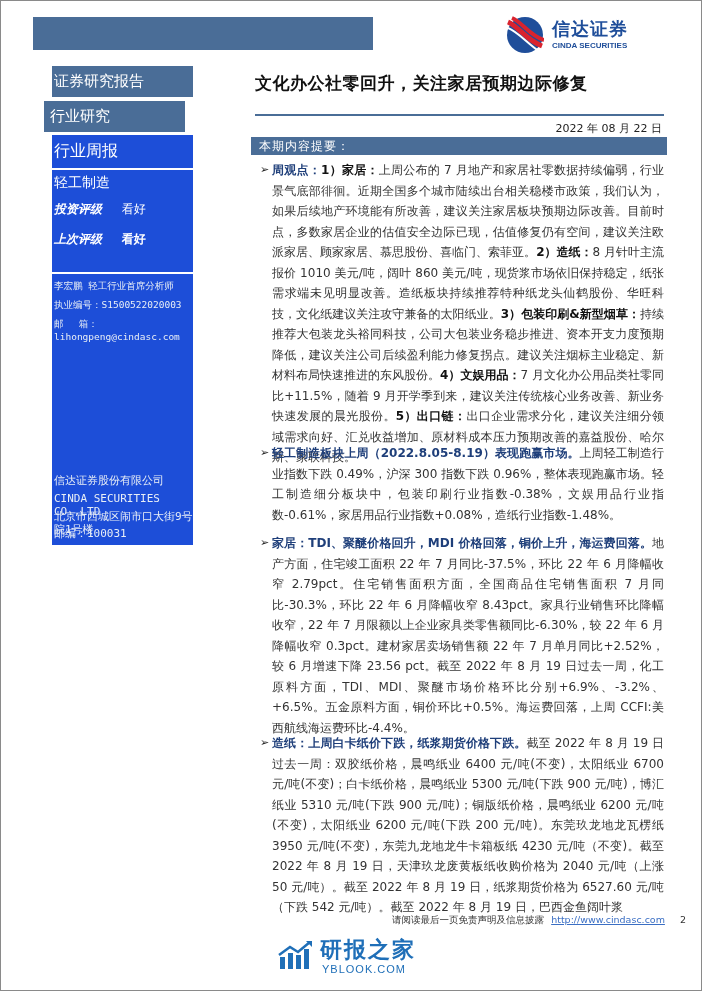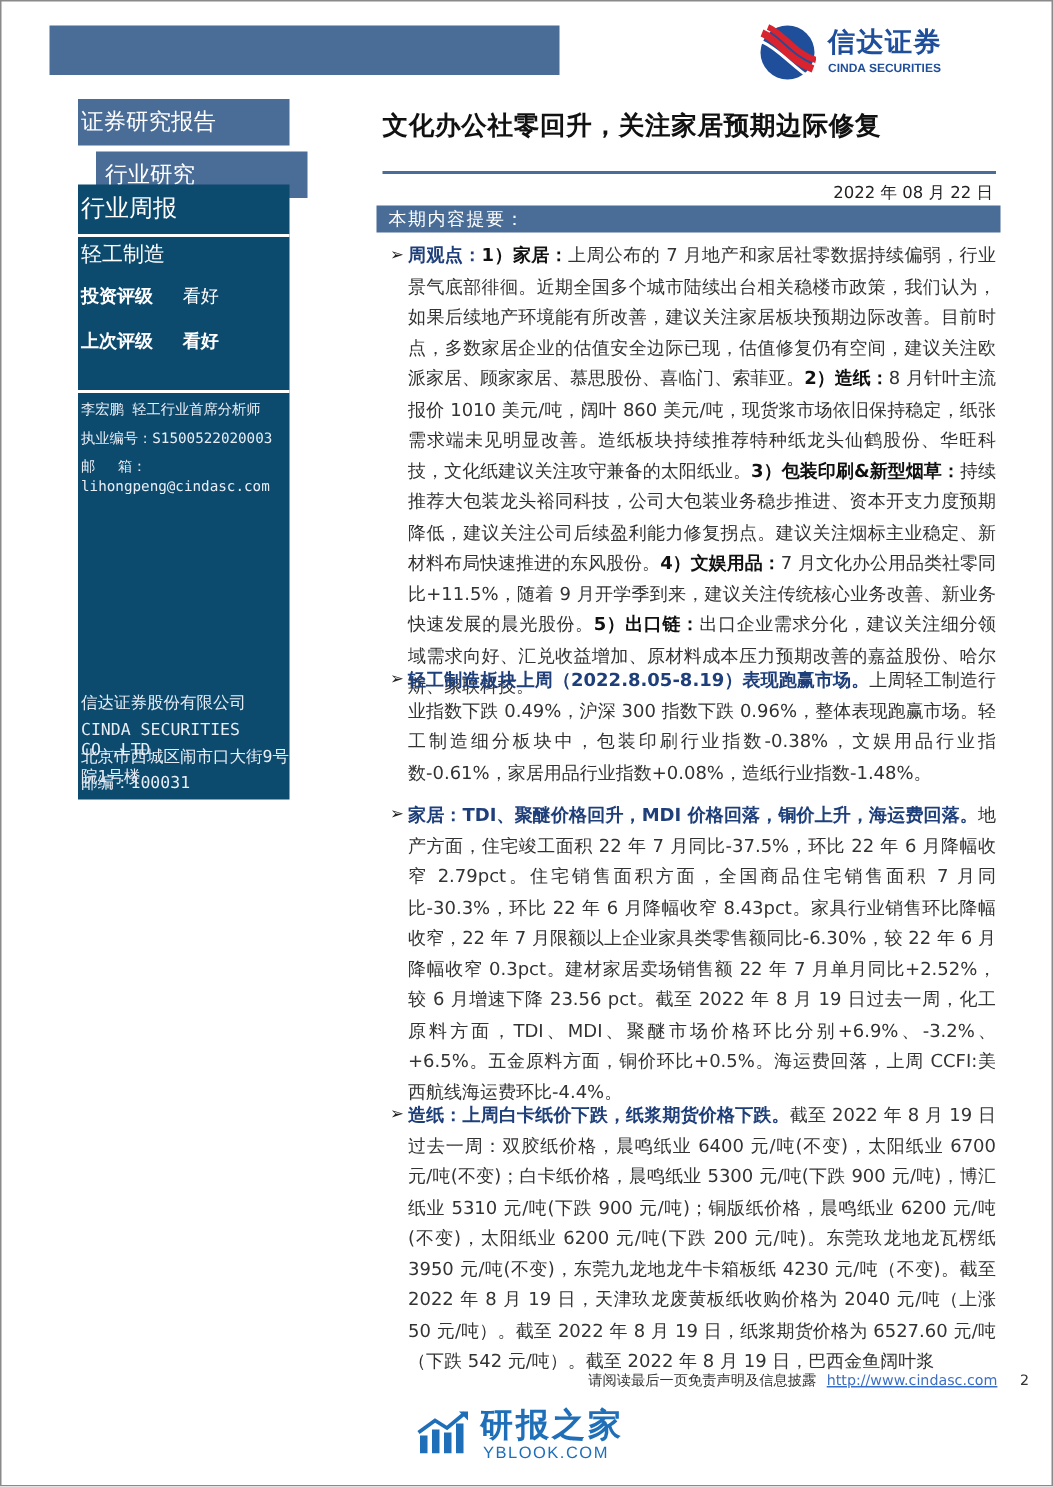--- a/index.html
+++ b/index.html
@@ -27,32 +27,32 @@
   }
   .logo-en {
     position: absolute; left: 46px; top: 25px; font-size: 8px; font-weight: bold;
     color: #1f4e9a; line-height: 10px; font-family: "Liberation Sans", sans-serif;
   }
   .side-top {
     position: absolute; left: 52px; top: 66px; width: 141px; height: 31px;
     background: #4a6d97; color: #fff; font-size: 15px; line-height: 31px; padding-left: 2px; box-sizing: border-box;
   }
   .side-top2 {
-    position: absolute; left: 64px; top: 101px; width: 141px; height: 31px;
+    position: absolute; left: 44px; top: 101px; width: 141px; height: 31px;
     background: #4a6d97; color: #fff; font-size: 15px; line-height: 31px; padding-left: 6px; box-sizing: border-box;
   }
   .side-main {
-    position: absolute; left: 52px; top: 123px; width: 141px; height: 410px;
-    background: #0c4a6e; color: #fff;
+    position: absolute; left: 52px; top: 135px; width: 141px; height: 410px;
+    background: #1d4ed8; color: #fff;
   }
   .side-weekly { position: absolute; left: 0; top: 0; width: 141px; height: 32px; font-size: 16px; line-height: 32px; padding-left: 2px; }
   .side-sep1 { position: absolute; left: 0; top: 33px; width: 141px; height: 2px; background: #ffffff; }
   .side-industry { position: absolute; left: 2px; top: 36px; font-size: 14px; font-weight: normal; line-height: 22px; }
   .side-row { position: absolute; left: 2px; font-size: 12px; line-height: 16px; }
-  .side-row .k { font-weight: bold; display: inline-block; width: 62px; }
+  .side-row .k { font-weight: bold; display: inline-block; width: 62px; font-style: italic; }
   .side-row .v { display: inline-block; margin-left: 2px; }
   .side-sep2 { position: absolute; left: 0; top: 137px; width: 141px; height: 2px; background: #ffffff; }
   .analyst { position: absolute; left: 2px; font-size: 9.5px; line-height: 13px; color: #e8eef6; font-family: "DejaVu Sans Mono", "Liberation Mono", monospace; }
   .company { position: absolute; left: 2px; font-size: 11px; line-height: 13px; color: #e8eef6; font-family: "DejaVu Sans Mono", "Liberation Mono", monospace; }
 
   
   .title {
     position: absolute; left: 255px; top: 72px; font-size: 17px; font-weight: bold; color: #111; letter-spacing: 0.5px;
   }
   .title-rule { position: absolute; left: 255px; top: 114px; width: 409px; height: 2px; background: #4a6d97; }

